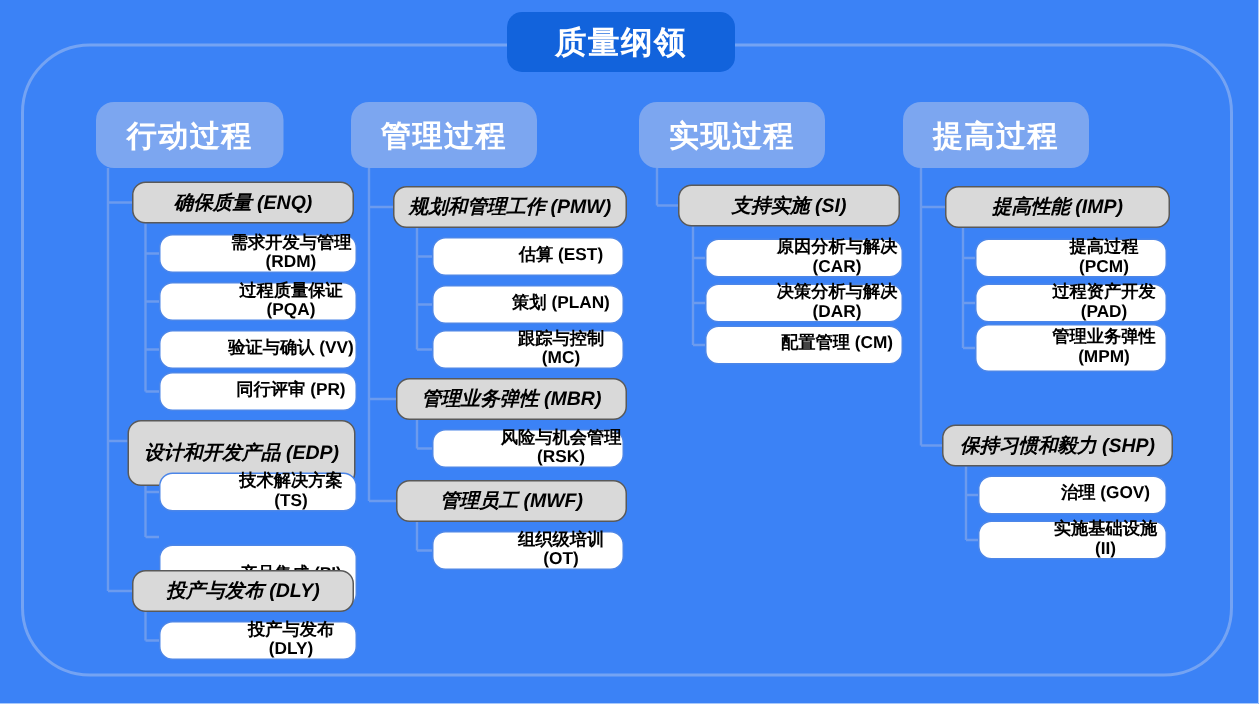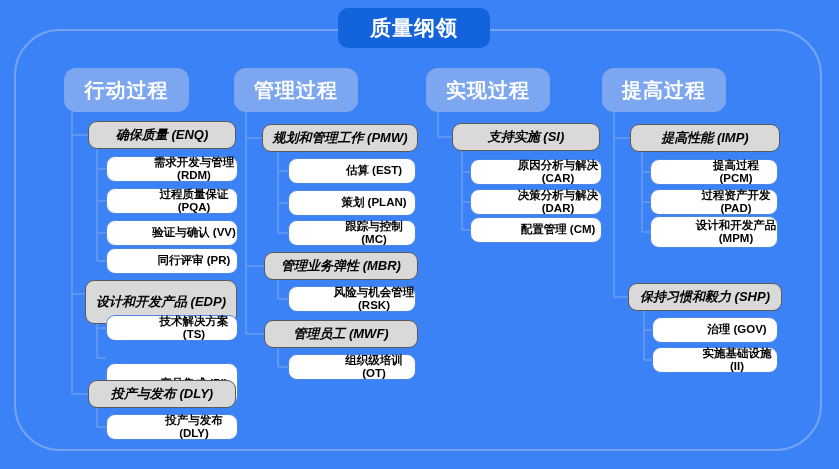--- a/index.html
+++ b/index.html
@@ -153,18 +153,18 @@
   <div class="col-header" style="left:426px;top:68px;width:124px;height:44px">实现过程</div>
   <div class="gray-box" style="left:452px;top:123px;width:148px;height:28px">支持实施 (SI)</div>
   <div class="white-box" style="left:470px;top:159px;width:132px;height:26px">原因分析与解决 (CAR)</div>
   <div class="white-box" style="left:470px;top:189px;width:132px;height:26px">决策分析与解决 (DAR)</div>
   <div class="white-box" style="left:470px;top:217px;width:132px;height:26px">配置管理 (CM)</div>
 
   <div class="col-header" style="left:602px;top:68px;width:124px;height:44px">提高过程</div>
   <div class="gray-box" style="left:630px;top:124px;width:150px;height:28px">提高性能 (IMP)</div>
   <div class="white-box" style="left:650px;top:159px;width:128px;height:26px">提高过程 (PCM)</div>
   <div class="white-box" style="left:650px;top:189px;width:128px;height:26px">过程资产开发 (PAD)</div>
-  <div class="white-box" style="left:650px;top:216px;width:128px;height:32px">设计和开发产品 (MPM)</div>
+  <div class="white-box" style="left:650px;top:216px;width:128px;height:32px">管理业务弹性 (MPM)</div>
   <div class="gray-box" style="left:628px;top:283px;width:154px;height:28px">保持习惯和毅力 (SHP)</div>
   <div class="white-box" style="left:652px;top:317px;width:126px;height:26px">治理 (GOV)</div>
   <div class="white-box" style="left:652px;top:347px;width:126px;height:26px">实施基础设施 (II)</div>
 
 </div>
 
 </body></html>

